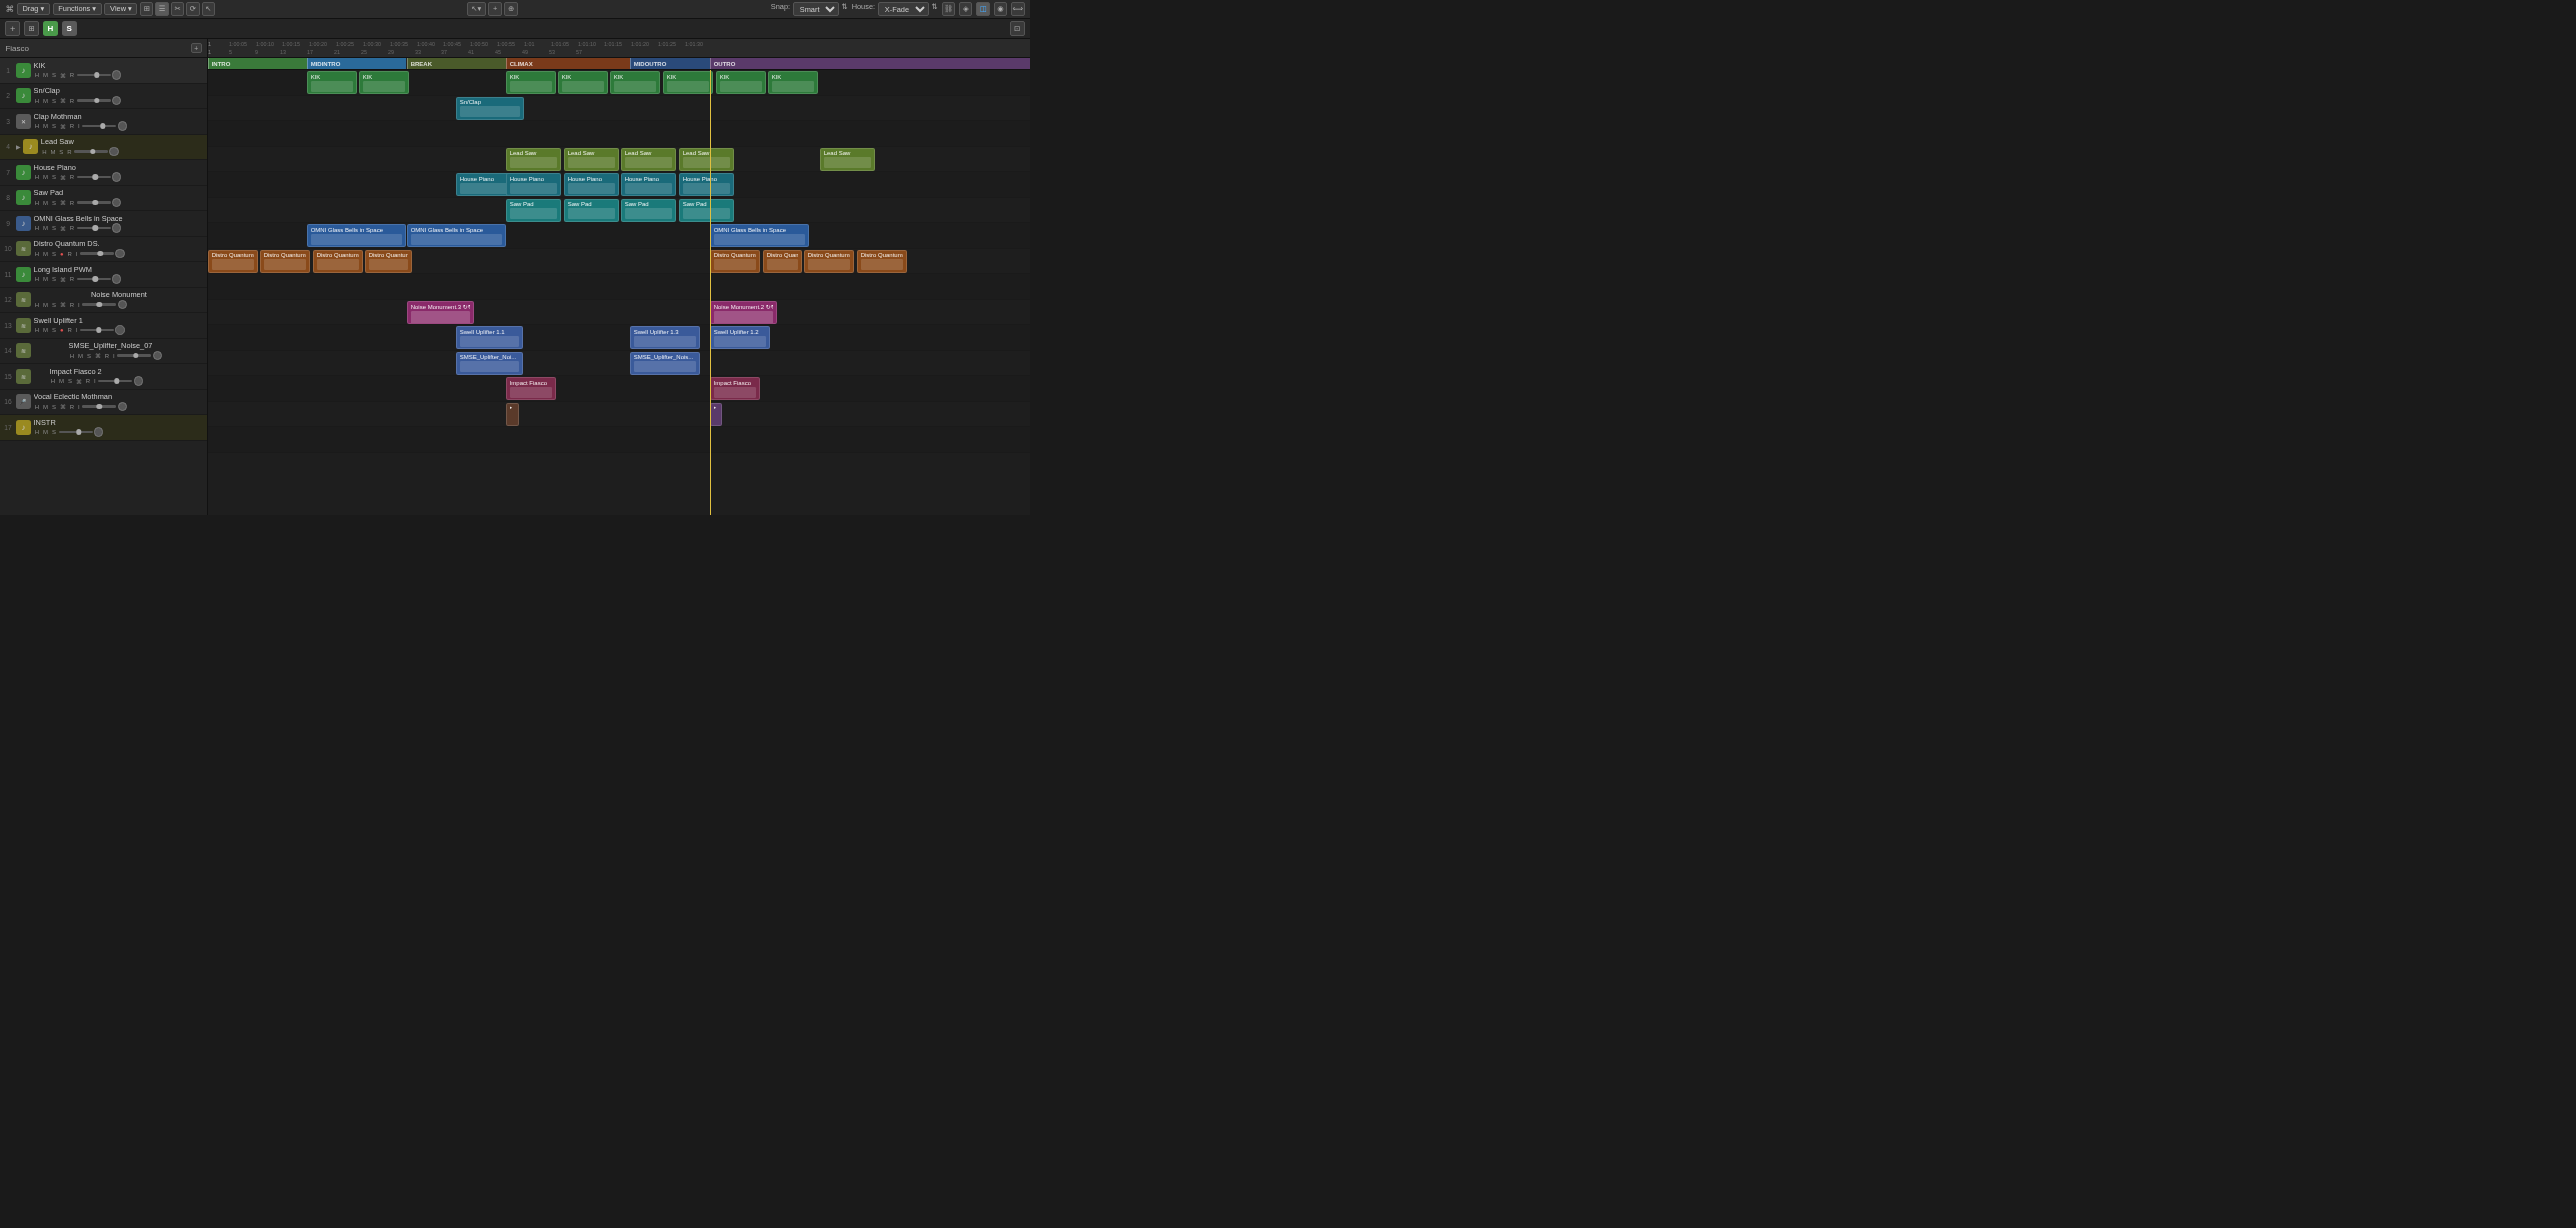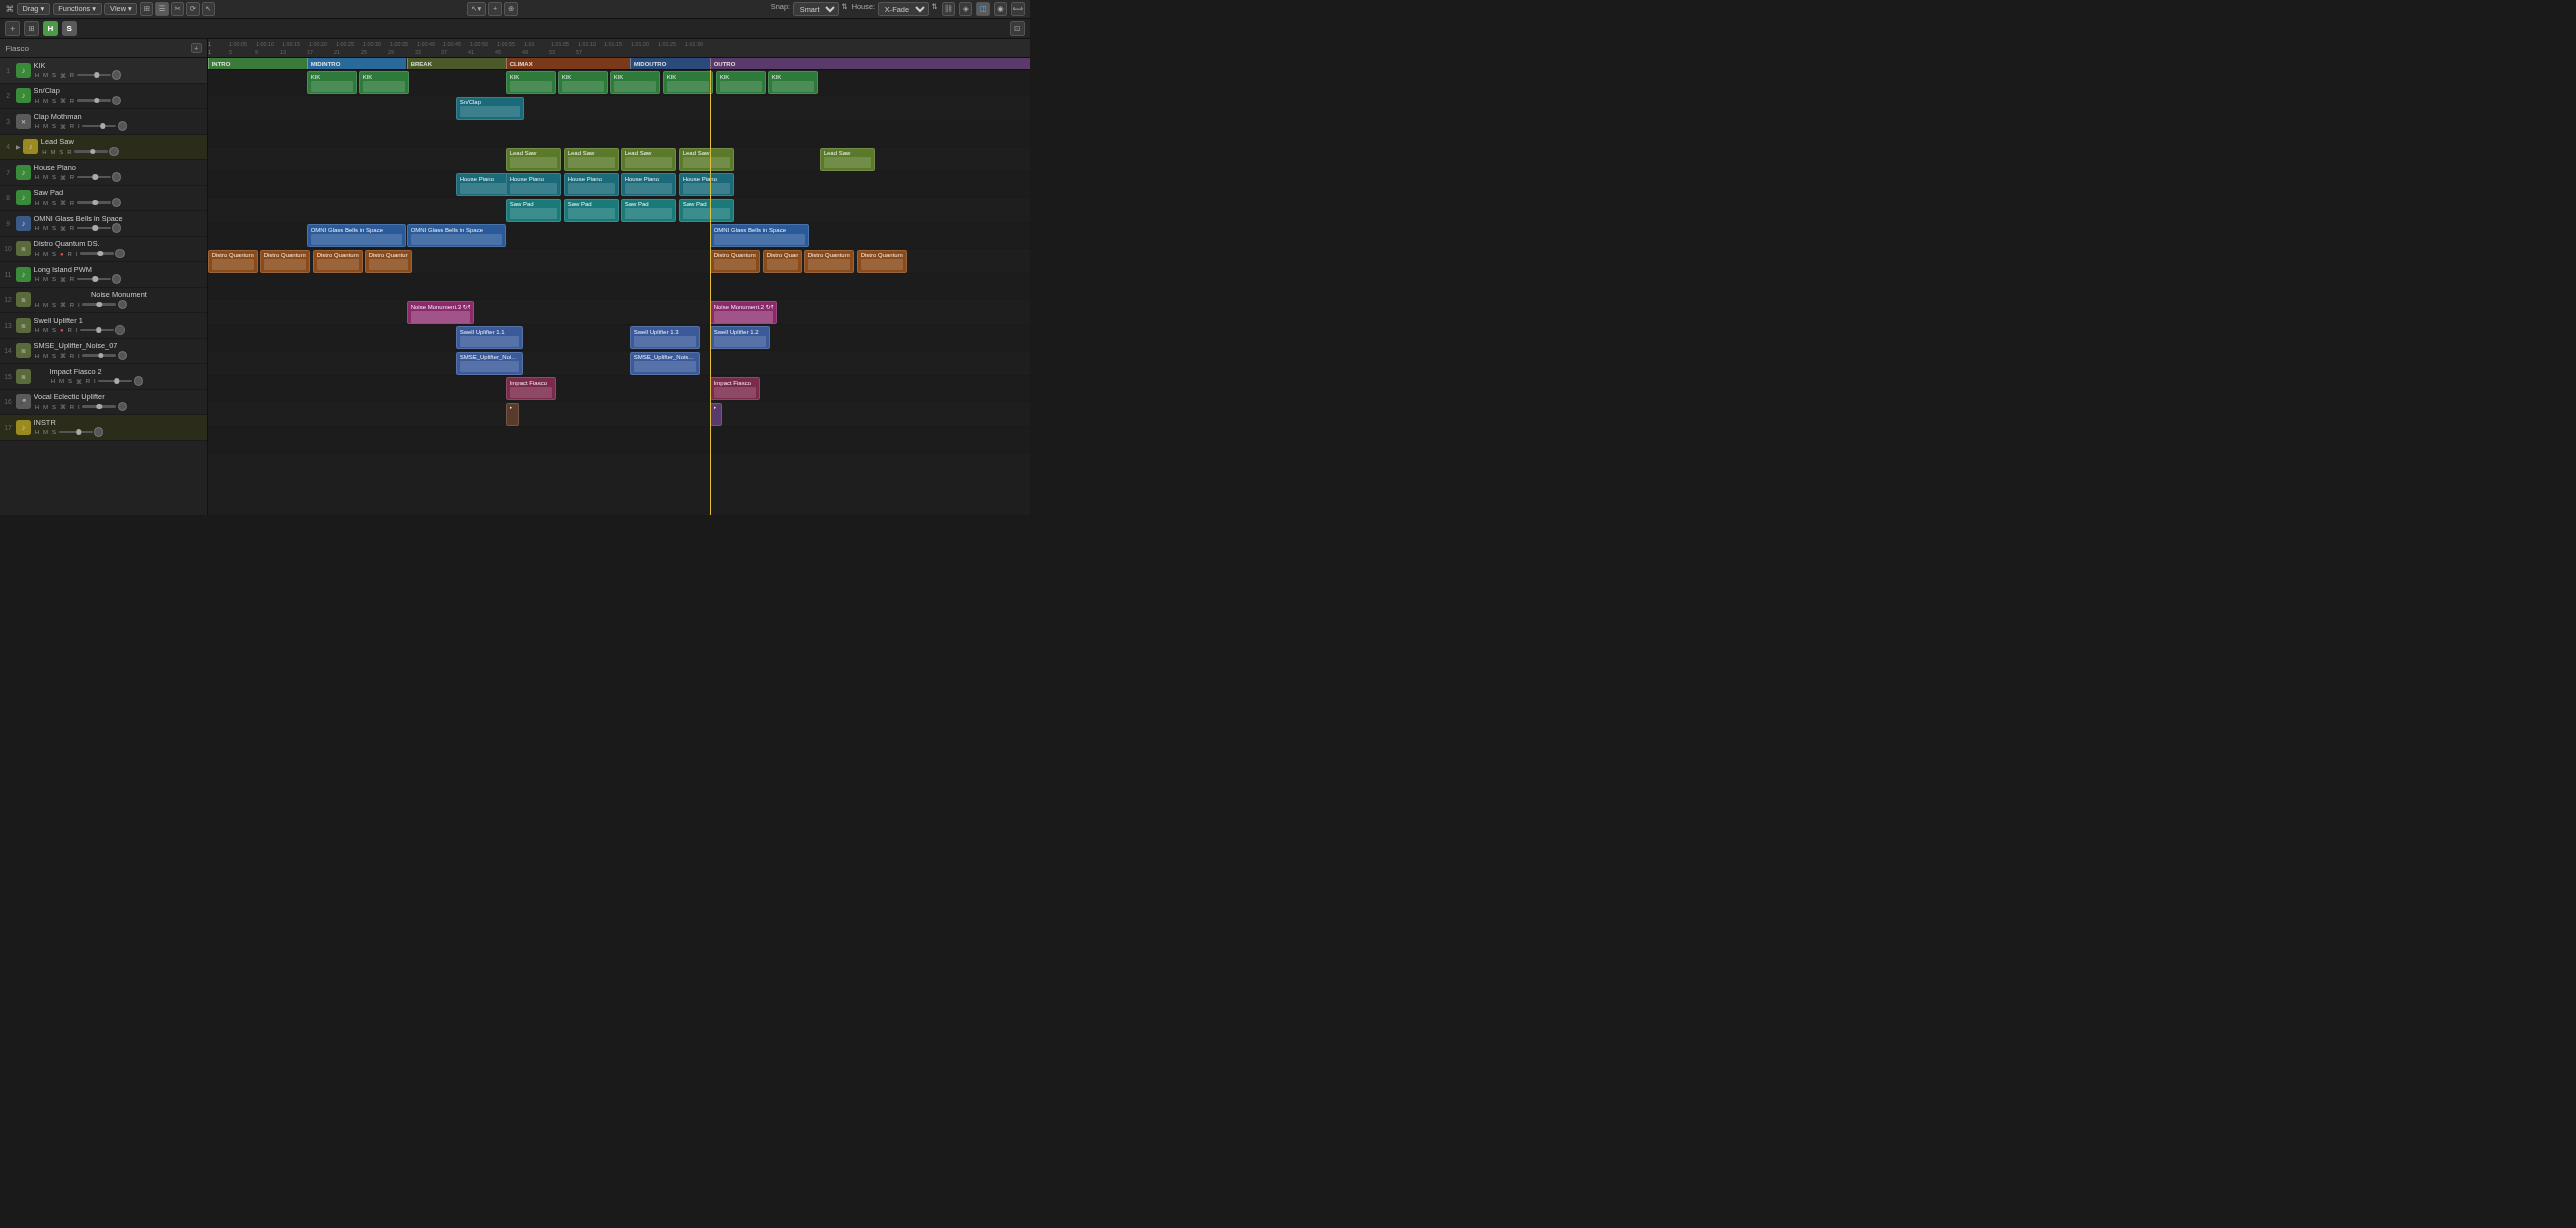--- a/index.html
+++ b/index.html
@@ -585,21 +585,21 @@
             <div class="volume-thumb" style="left:55%;"></div>
           </div>
           <div class="pan-knob"></div>
         </div>
       </div>
     </div>
 
     <div class="track-row">
       <span class="track-num">14</span>
       <div class="track-icon track-icon-audio" style="font-size:6px;">≋</div>
-      <div style="flex:1; display:flex; flex-direction:column; gap:0.7px; overflow:hidden;">
+      <div style="flex:1; display:flex; flex-direction:column; gap:0.7px; overflow:hidden;margin-left:35px;">
         <span class="track-name">SMSE_Uplifter_Noise_07</span>
         <div class="track-controls">
           <span class="tc-btn">H</span>
           <span class="tc-btn">M</span>
           <span class="tc-btn">S</span>
           <span class="tc-btn">⌘</span>
           <span class="tc-btn">R</span>
           <span class="tc-btn">I</span>
           <div class="volume-slider">
             <div class="volume-thumb" style="left:55%;"></div>
@@ -626,21 +626,21 @@
           </div>
           <div class="pan-knob"></div>
         </div>
       </div>
     </div>
 
     <div class="track-row">
       <span class="track-num">16</span>
       <div class="track-icon track-icon-gray" style="font-size:6px;">🎤</div>
       <div style="flex:1; display:flex; flex-direction:column; gap:0.7px; overflow:hidden;">
-        <span class="track-name">Vocal Eclectic Uplifter</span>
+        <span class="track-name">Vocal Eclectic Mothman</span>
         <div class="track-controls">
           <span class="tc-btn">H</span>
           <span class="tc-btn">M</span>
           <span class="tc-btn">S</span>
           <span class="tc-btn">⌘</span>
           <span class="tc-btn">R</span>
           <span class="tc-btn">I</span>
           <div class="volume-slider">
             <div class="volume-thumb" style="left:50%;"></div>
           </div>

